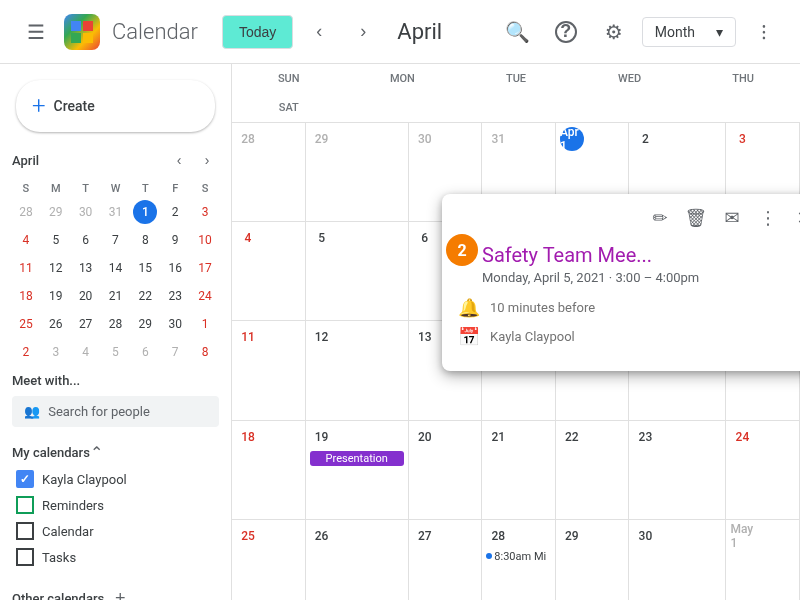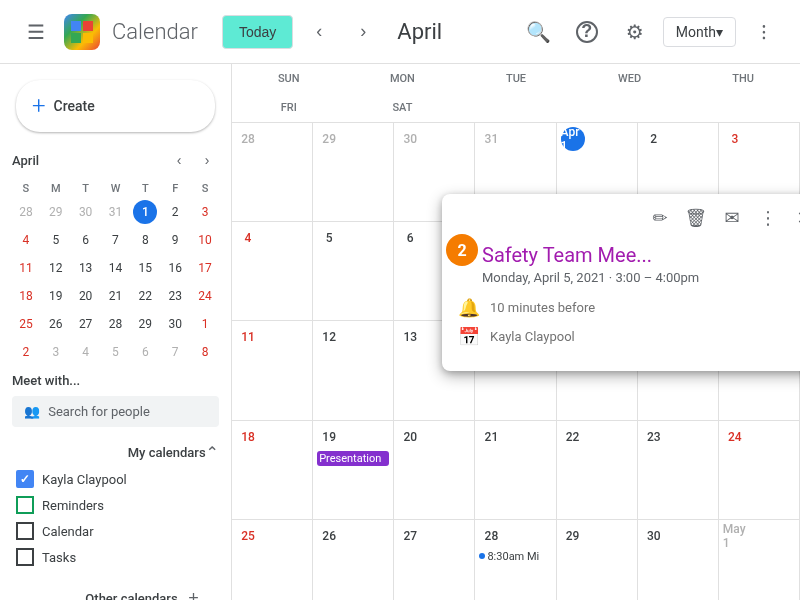--- a/index.html
+++ b/index.html
@@ -11,21 +11,21 @@
     .hamburger { width: 40px; height: 40px; display: flex; align-items: center; justify-content: center; border-radius: 50%; cursor: pointer; }
     .hamburger span { font-size: 20px; color: #5f6368; }
     .logo-icon { width: 36px; height: 36px; border-radius: 8px; background: linear-gradient(135deg, #4285f4, #34a853, #fbbc04, #ea4335); display: flex; align-items: center; justify-content: center; font-weight: bold; font-size: 16px; color: white; }
     .logo-text { font-size: 22px; color: #5f6368; font-weight: 300; margin-left: 4px; }
     .header-center { display: flex; align-items: center; gap: 8px; flex: 1; justify-content: flex-start; margin-left: 16px; }
     .today-btn { padding: 8px 16px; border: 1px solid #dadce0; border-radius: 4px; background: #5eead4; cursor: pointer; font-size: 14px; color: #3c4043; font-weight: 500; }
     .nav-btn { width: 36px; height: 36px; border-radius: 50%; border: none; background: transparent; cursor: pointer; display: flex; align-items: center; justify-content: center; color: #5f6368; font-size: 18px; }
     .month-title { font-size: 22px; color: #3c4043; font-weight: 400; margin-left: 8px; }
     .header-right { display: flex; align-items: center; gap: 8px; margin-left: auto; }
     .icon-btn { width: 40px; height: 40px; border-radius: 50%; border: none; background: transparent; cursor: pointer; display: flex; align-items: center; justify-content: center; color: #5f6368; font-size: 20px; }
-    .month-dropdown { display: flex; align-items: center; padding: 6px 12px; border: 1px solid #dadce0; border-radius: 4px; cursor: pointer; font-size: 14px; color: #3c4043; gap: 0; }
+    .month-dropdown { display: flex; align-items: center; padding: 6px 12px; border: 1px solid #dadce0; border-radius: 4px; cursor: pointer; font-size: 14px; color: #3c4043; gap: 21px; }
 
     
     .main-layout { display: flex; height: 536px; }
 
     
     .sidebar { width: 232px; min-width: 232px; padding: 8px 0; border-right: 1px solid #e0e0e0; overflow-y: auto; }
     .create-btn { display: flex; align-items: center; gap: 8px; margin: 8px 16px 16px 16px; padding: 12px 16px; border-radius: 24px; background: #fff; box-shadow: 0 1px 3px rgba(0,0,0,0.2), 0 1px 2px rgba(0,0,0,0.12); cursor: pointer; font-size: 14px; color: #3c4043; font-weight: 500; }
     .create-plus { font-size: 24px; color: #1a73e8; font-weight: 300; }
 
     
@@ -40,21 +40,21 @@
     .mini-day.other-month { color: #b0b0b0; }
     .mini-day.today { background: #1a73e8; color: white; border-radius: 50%; font-weight: 500; }
 
     
     .meet-section { padding: 8px 12px; }
     .meet-title { font-size: 13px; font-weight: 500; color: #3c4043; margin-bottom: 8px; }
     .search-people { display: flex; align-items: center; gap: 8px; padding: 8px 12px; border-radius: 4px; background: #f1f3f4; cursor: pointer; color: #5f6368; font-size: 13px; }
 
     
     .cal-section { padding: 8px 12px; }
-    .cal-section-header { display: flex; align-items: center; justify-content: flex-end; margin-bottom: 4px; }
+    .cal-section-header { display: flex; align-items: center; justify-content: flex-start; margin-bottom: 4px; }
     .cal-section-title { font-size: 13px; font-weight: 500; color: #3c4043; }
     .cal-section-chevron { font-size: 16px; color: #5f6368; cursor: pointer; }
     .cal-item { display: flex; align-items: center; gap: 8px; padding: 4px 4px; cursor: pointer; border-radius: 4px; }
     .cal-checkbox { width: 18px; height: 18px; border-radius: 2px; display: flex; align-items: center; justify-content: center; }
     .cal-checkbox.kayla { background: #4285f4; border: 2px solid #4285f4; }
     .cal-checkbox.birthdays { border: 2px solid #0f9d58; border-radius: 0; }
     .cal-checkbox.reminders { border: 2px solid #3c4043; border-radius: 0; }
     .cal-checkbox.tasks { border: 2px solid #3c4043; border-radius: 0; }
     .cal-checkbox .check { color: white; font-size: 12px; font-weight: bold; }
     .cal-label { font-size: 13px; color: #3c4043; }
@@ -65,21 +65,21 @@
     
     .calendar-area { flex: 1; overflow: hidden; position: relative; }
     .cal-grid-header { display: grid; grid-template-columns: repeat(5, 1fr); border-bottom: 1px solid #e0e0e0; }
     .day-header { text-align: center; padding: 8px 0; font-size: 11px; color: #70757a; font-weight: 500; text-transform: uppercase; }
     .cal-grid-body { display: grid; grid-template-columns: repeat(7, 1fr); grid-template-rows: repeat(5, 1fr); height: calc(536px - 40px); }
     .cal-cell { border-right: 1px solid #e0e0e0; border-bottom: 1px solid #e0e0e0; padding: 4px; min-height: 80px; position: relative; cursor: pointer; }
     .cal-cell.other-month .cell-date { color: #b0b0b0; }
     .cell-date { font-size: 12px; font-weight: 500; color: #3c4043; width: 24px; height: 24px; display: flex; align-items: center; justify-content: center; border-radius: 50%; margin-bottom: 2px; }
     .cell-date.today { background: #1a73e8; color: white; }
     .cell-date.red { color: #d93025; }
-    .event-chip { font-size: 11px; padding: 1px 2px; border-radius: 3px; margin-top: 1px; white-space: nowrap; overflow: hidden; text-overflow: ellipsis; cursor: pointer; }
+    .event-chip { font-size: 11px; padding: 1px 16px; border-radius: 3px; margin-top: 1px; white-space: nowrap; overflow: hidden; text-overflow: ellipsis; cursor: pointer; }
     .event-chip.blue { background: #1a73e8; color: white; }
     .event-chip.purple { background: #8430ce; color: white; }
     .event-dot { width: 6px; height: 6px; border-radius: 50%; background: #1a73e8; display: inline-block; margin-right: 2px; }
     .event-inline { font-size: 11px; color: #3c4043; white-space: nowrap; overflow: hidden; text-overflow: ellipsis; }
 
     
     .popup-overlay { position: absolute; top: 0; left: 0; right: 0; bottom: 0; z-index: 100; pointer-events: none; }
     .popup { position: absolute; top: 130px; left: 210px; width: 390px; background: #fff; border-radius: 8px; box-shadow: 0 5px 15px rgba(0,0,0,0.3), 0 2px 6px rgba(0,0,0,0.2); pointer-events: all; z-index: 200; padding: 0; }
     .popup-toolbar { display: flex; align-items: center; justify-content: flex-end; padding: 8px 12px 0 12px; gap: 4px; }
     .popup-icon-btn { width: 32px; height: 32px; border-radius: 50%; border: none; background: transparent; cursor: pointer; display: flex; align-items: center; justify-content: center; color: #5f6368; font-size: 18px; }
@@ -262,21 +262,20 @@
   </div>
 
   <div class="calendar-area">
 
     <div class="cal-grid-header">
       <div class="day-header">SUN</div>
       <div class="day-header">MON</div>
       <div class="day-header">TUE</div>
       <div class="day-header">WED</div>
       <div class="day-header">THU</div>
-      <div class="day-header">FRI</div>
       <div class="day-header">SAT</div>
     </div>
 
     <div class="cal-grid-body">
 
       <div class="cal-cell other-month">
           <div class="cell-date">28</div>
         </div>
       <div class="cal-cell other-month">
           <div class="cell-date">29</div>

